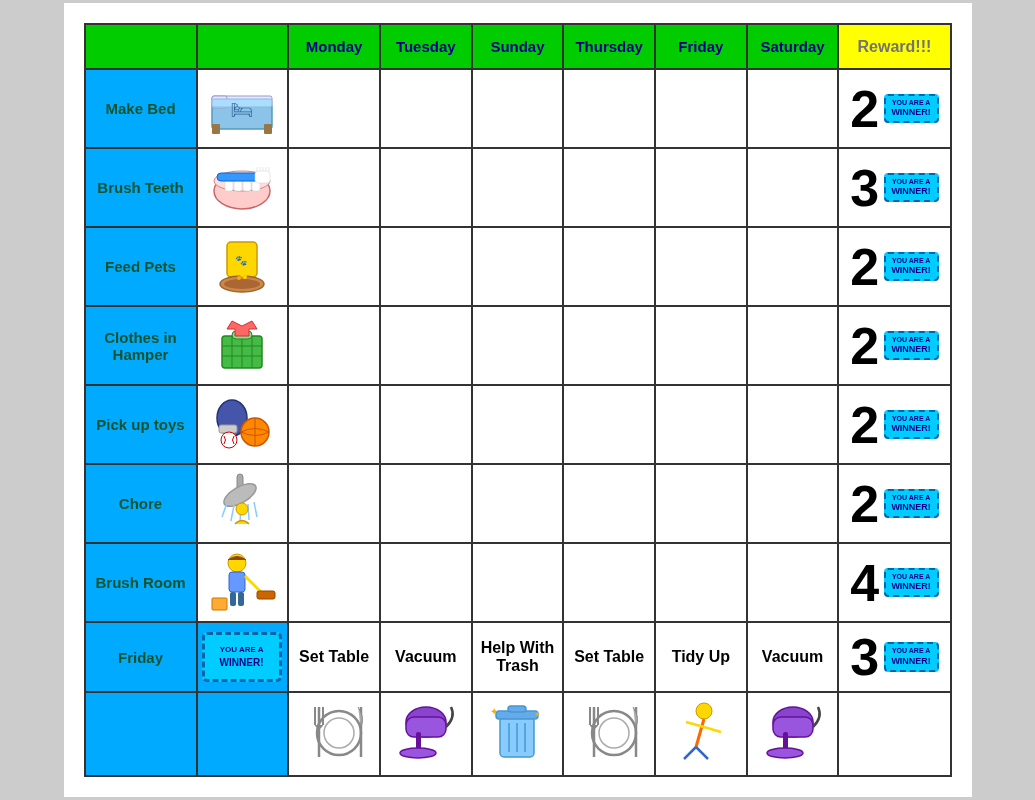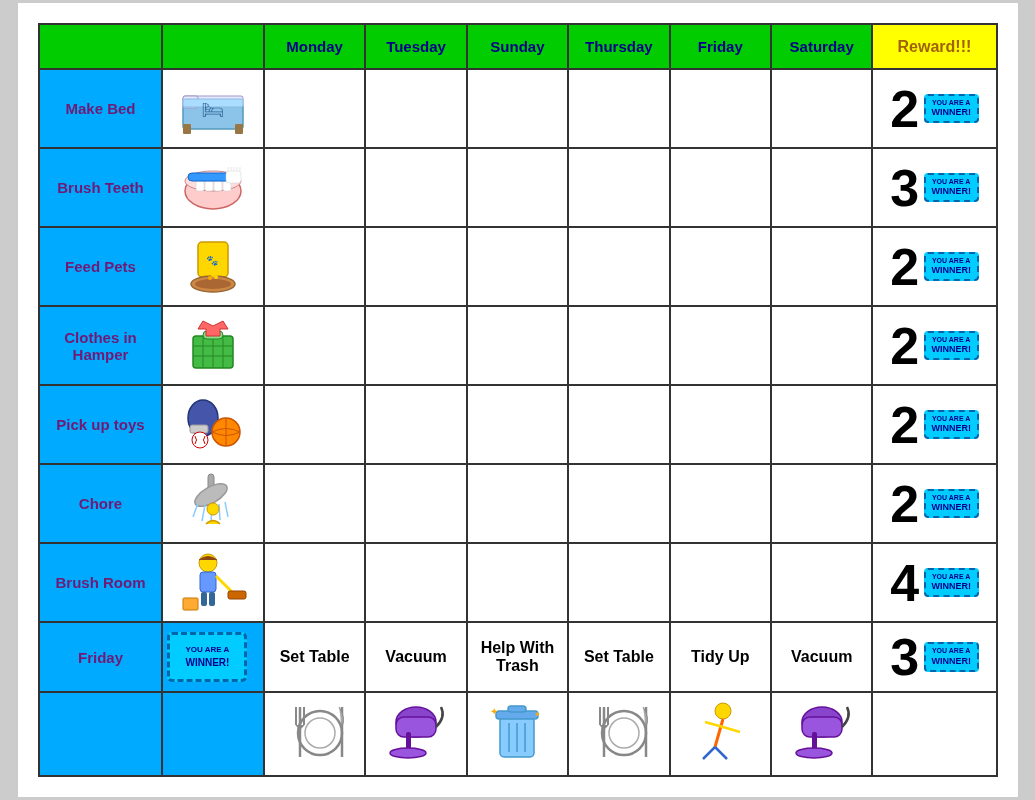--- a/index.html
+++ b/index.html
@@ -6,21 +6,21 @@
     body {
       background: #ccc;
       display: flex;
       justify-content: center;
       align-items: center;
       min-height: 100vh;
       font-family: Arial, sans-serif;
     }
     .page {
       background: white;
-      width: 1000px;
+      width: 908px;
       padding: 20px;
     }
     table {
       width: 100%;
       border-collapse: collapse;
       border: 2px solid #333;
     }
     th, td {
       border: 2px solid #333;
       text-align: center;
@@ -29,27 +29,27 @@
     }
     .header-row th {
       background: #00cc00;
       color: #00008b;
       font-weight: bold;
       font-size: 15px;
       height: 45px;
     }
     .header-row th.reward-header {
       background: #ffff00;
-      color: #a16207;
+      color: #737373;
       font-weight: bold;
       font-size: 16px;
     }
     .chore-label {
       background: #00aaff;
-      color: #701a75;
+      color: #14532d;
       font-weight: bold;
       font-size: 15px;
       width: 110px;
       min-width: 100px;
     }
     .icon-cell {
       background: white;
       width: 90px;
       height: 75px;
     }

